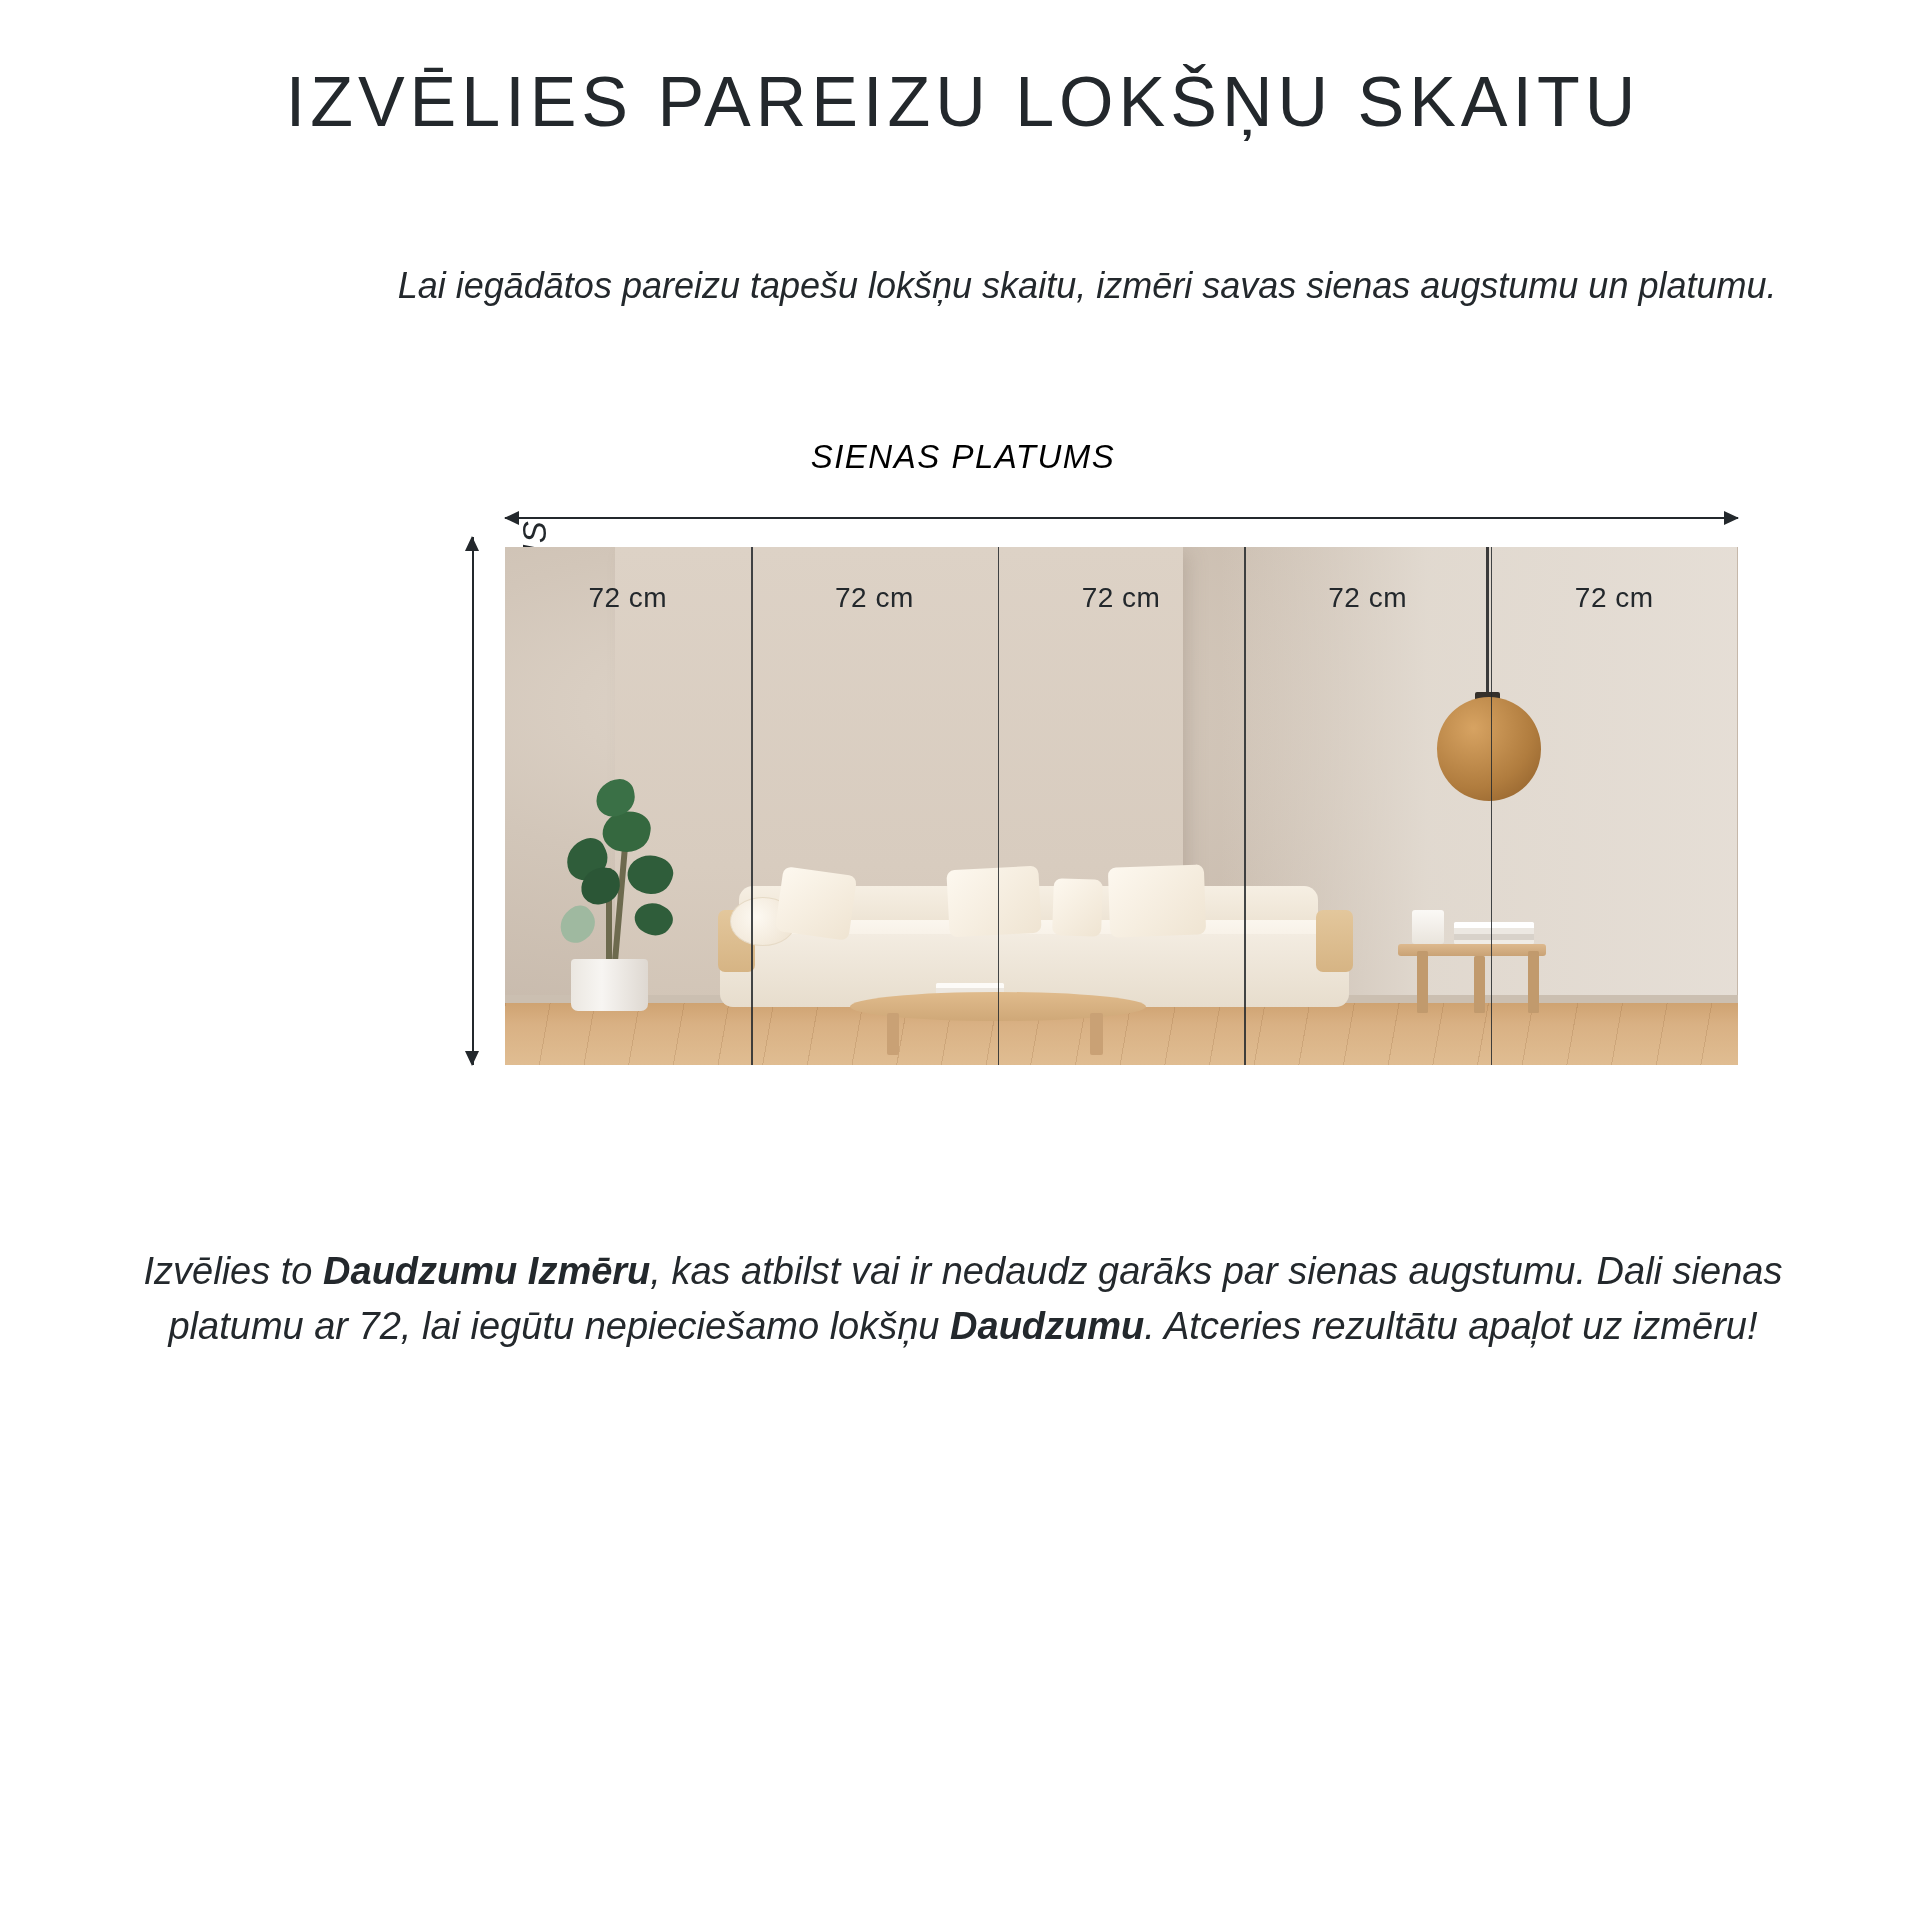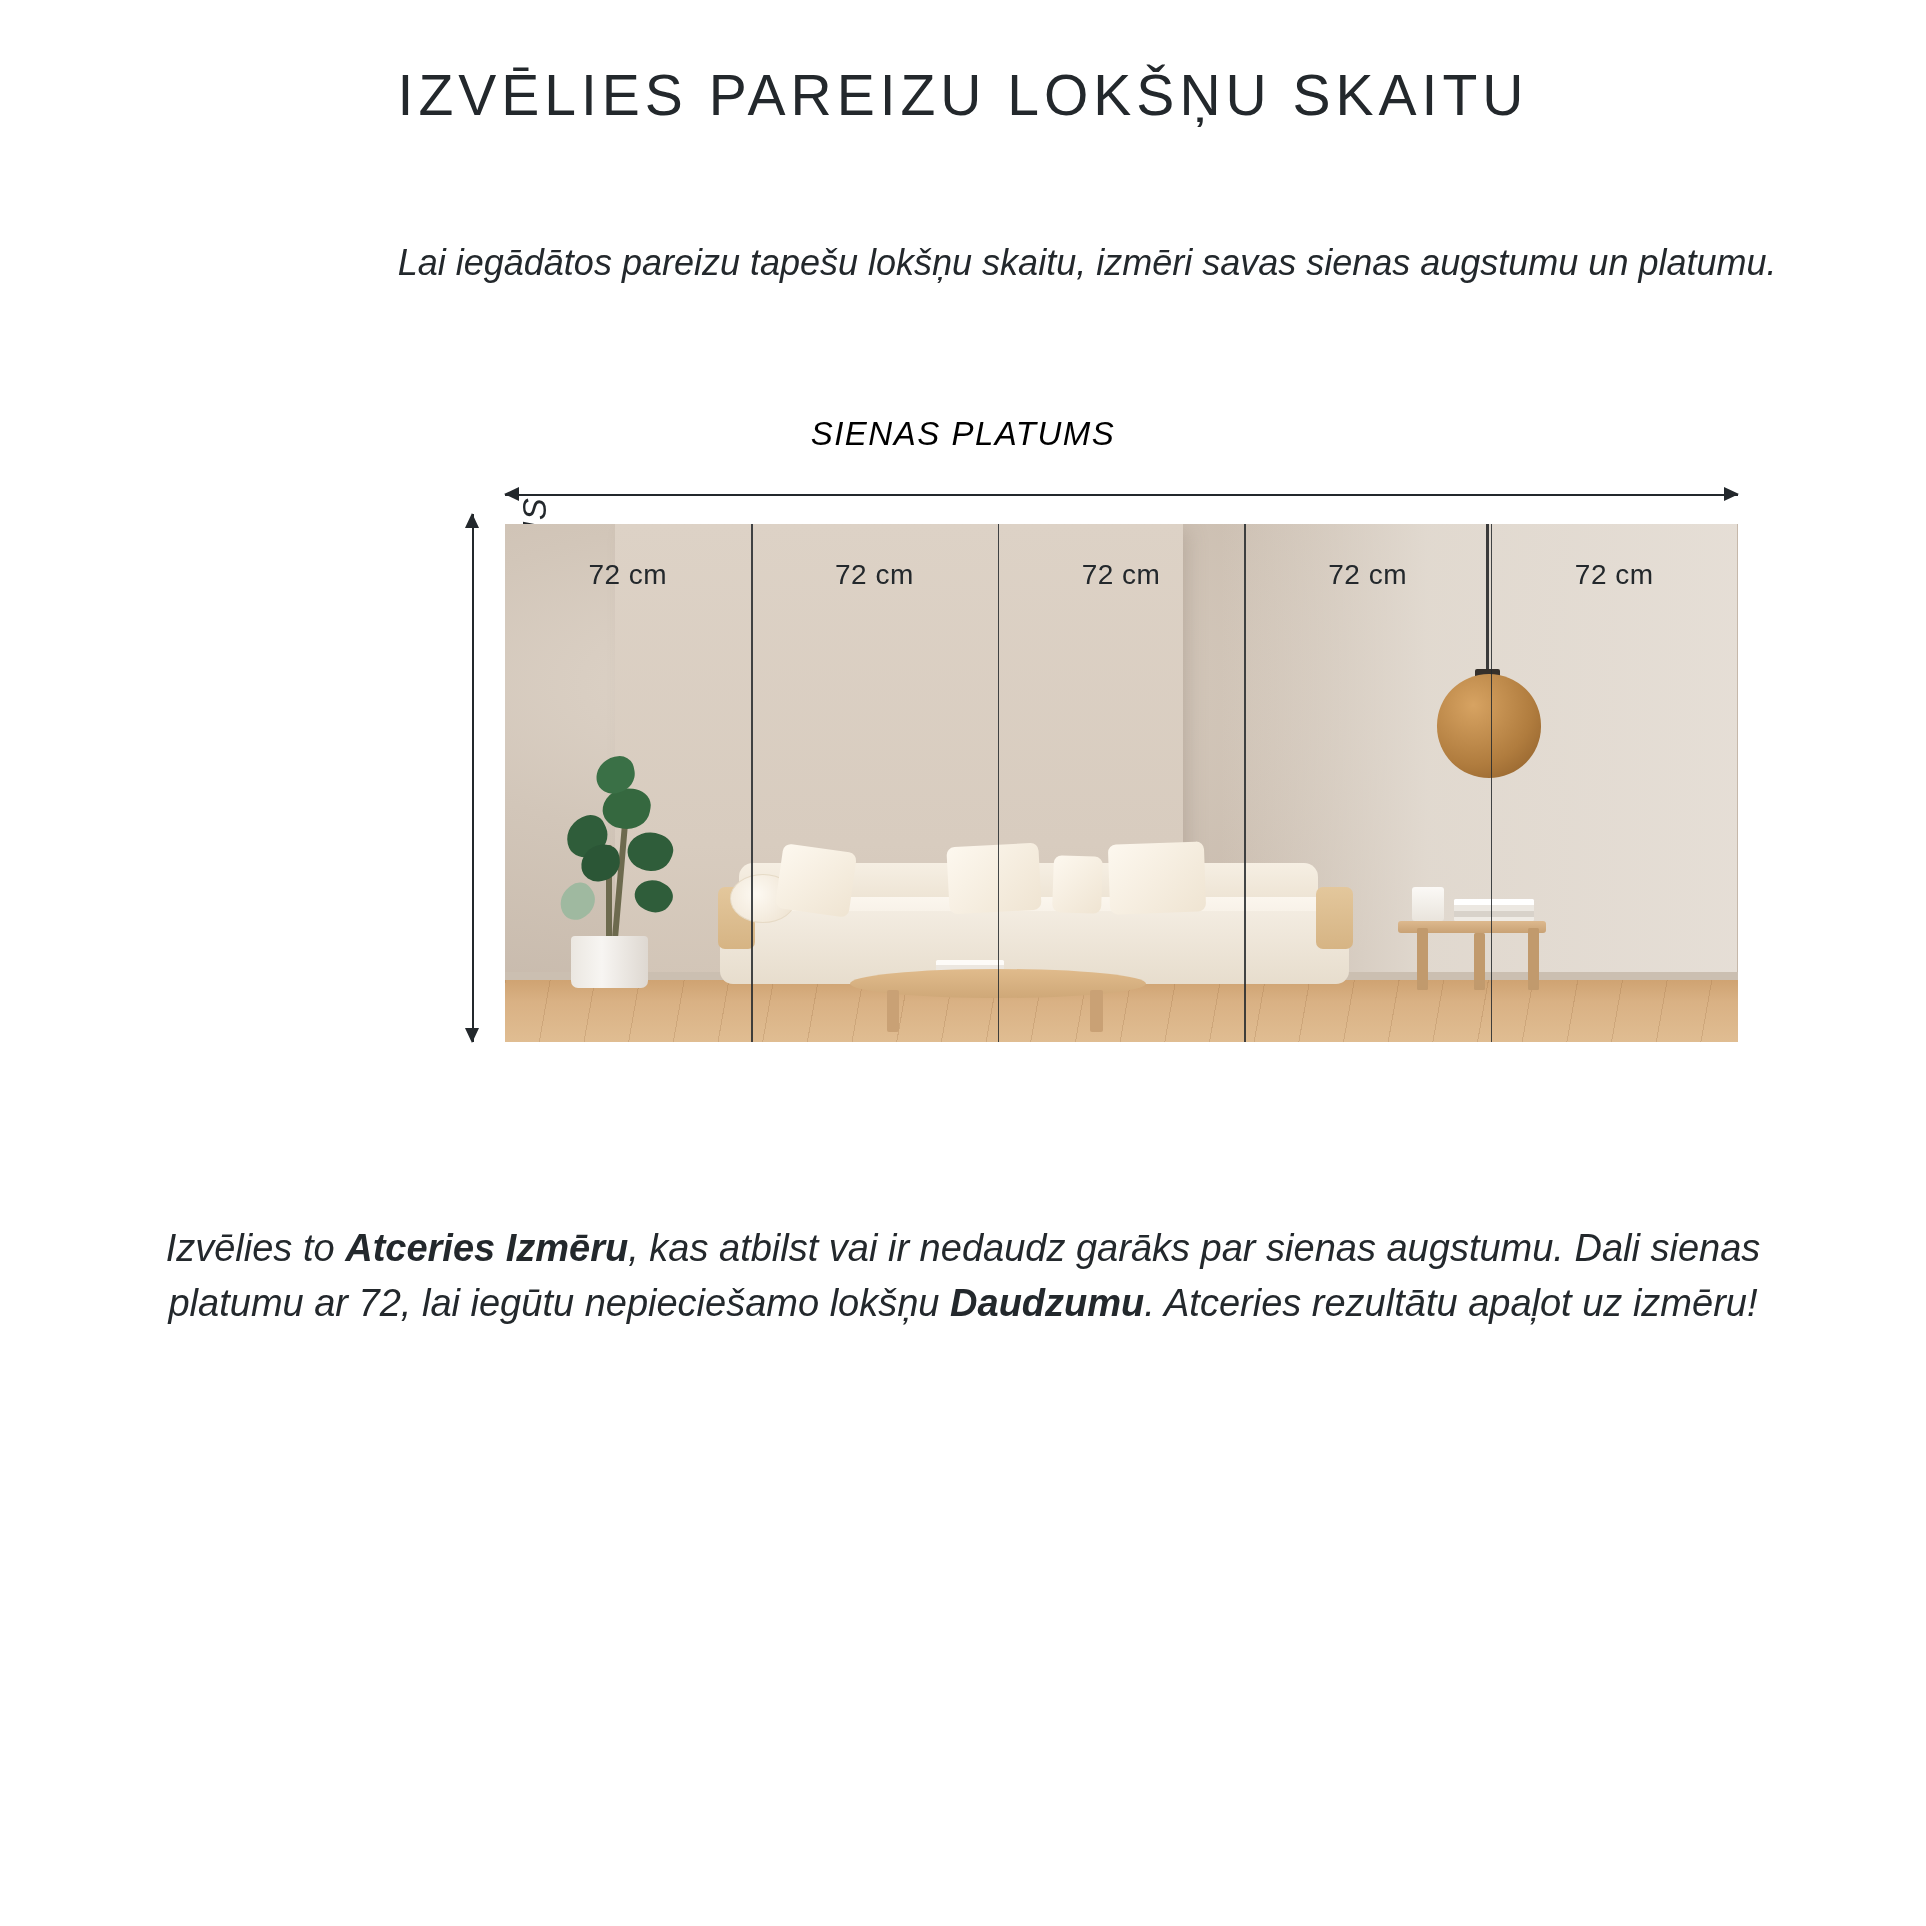--- a/index.html
+++ b/index.html
@@ -20,21 +20,21 @@
     position: absolute;
     inset: 0;
     display: flex;
     flex-direction: column;
     align-items: center;
   }
 
   
   .title {
     margin-top: 64px;
-    font-size: 57px;
+    font-size: 70px;
     font-weight: 500;
     letter-spacing: 5px;
     color: #23282c;
     text-align: left;
     line-height: 1.1;
   }
 
   
   .intro {
     margin-top: 72px;
@@ -519,18 +519,18 @@
         <div class="sheet-label" style="left:10%;">72 cm</div>
         <div class="sheet-label" style="left:30%;">72 cm</div>
         <div class="sheet-label" style="left:50%;">72 cm</div>
         <div class="sheet-label" style="left:70%;">72 cm</div>
         <div class="sheet-label" style="left:90%;">72 cm</div>
       </div>
     </div>
   </div>
 
   <p class="mid-text">
-    <span>Izvēlies to </span><b>Atceries Izmēru</b><span>, kas atbilst vai ir nedaudz garāks par sienas augstumu. Dali sienas platumu ar 72, lai iegūtu nepieciešamo lokšņu </span><b>Daudzumu</b><span>. Atceries rezultātu apaļot uz izmēru!</span>
+    <span>Izvēlies to </span><b>Daudzumu Izmēru</b><span>, kas atbilst vai ir nedaudz garāks par sienas augstumu. Dali sienas platumu ar 72, lai iegūtu nepieciešamo lokšņu </span><b>Daudzumu</b><span>. Atceries rezultātu apaļot uz izmēru!</span>
   </p>
 
 
 </div>
 
 
 </body></html>

